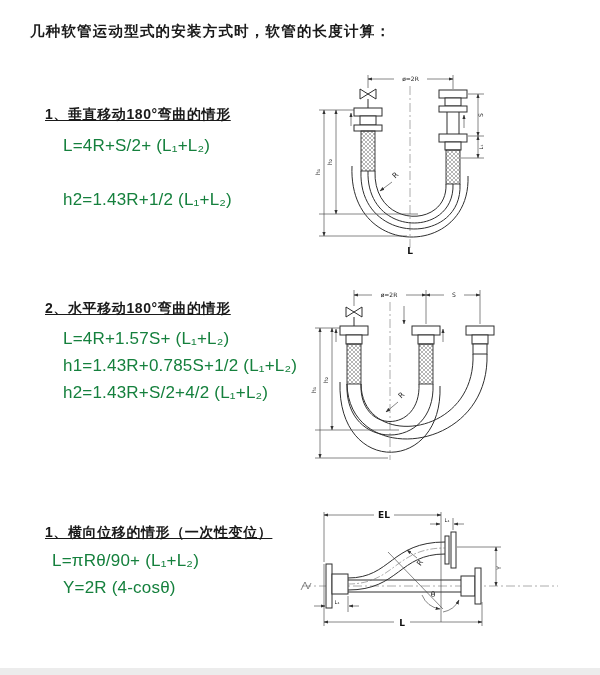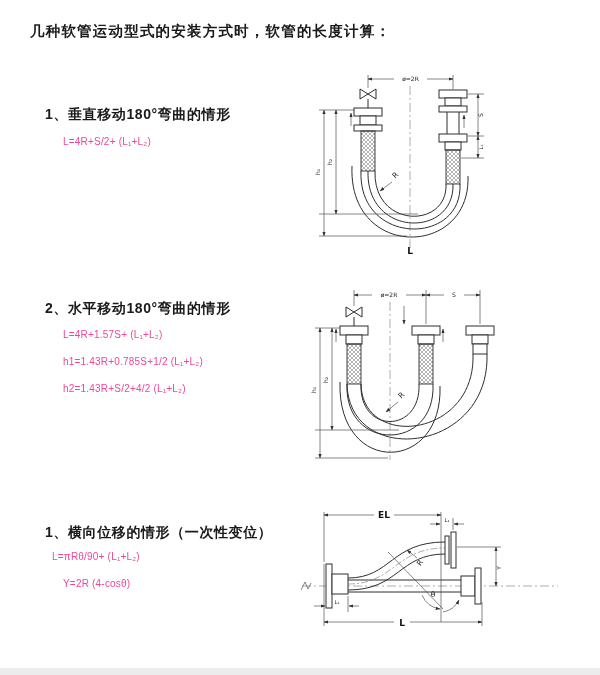--- a/index.html
+++ b/index.html
@@ -1,21 +1,21 @@
 <!DOCTYPE html>
 <html><head>
 <meta charset="utf-8">
 <style>
   html,body{margin:0;padding:0;background:#fff;}
   .page{position:relative;width:600px;height:675px;background:#ffffff;overflow:hidden;
         font-family:"Liberation Sans","DejaVu Sans",sans-serif;color:#1a1a1a;padding-left:36px;}
   .abs{position:absolute;white-space:nowrap;}
   .title{left:30px;top:22px;font-size:14.5px;font-weight:600;letter-spacing:1.2px;}
-  .shead{font-size:14px;font-weight:600;letter-spacing:.6px;}
-  .formula{font-size:10px;letter-spacing:.2px;color:#ec4899;}
+  .shead{font-size:14px;font-weight:600;letter-spacing:.6px;text-decoration:underline;}
+  .formula{font-size:17px;letter-spacing:.2px;color:#15803d;}
   .s1h{left:45px;top:106px}.s1f0{left:63px;top:136px}.s1f1{left:63px;top:163px}.s1f2{left:63px;top:190px}
   .s2h{left:45px;top:300px}.s2f0{left:63px;top:329px}.s2f1{left:63px;top:356px}.s2f2{left:63px;top:383px}
   .s3h{left:45px;top:524px}.s3f0{left:52px;top:551px}.s3f1{left:63px;top:578px}.s3f2{left:63px;top:605px}
   .dia{position:absolute;}
   .dia1{left:308px;top:64px}.dia2{left:304px;top:282px}.dia3{left:296px;top:502px}
   .page-edge{position:absolute;left:0;bottom:0;width:600px;height:7px;background:#ececec;}
   
   .oline{stroke:#2f2f2f;stroke-width:1;fill:none;}
   .part{stroke:#2f2f2f;stroke-width:1;fill:#ffffff;}
   .braidr{stroke:#2f2f2f;stroke-width:.9;}
@@ -29,20 +29,21 @@
 </style>
 </head>
 <body>
 
 <div class="page">
 
   <div class="abs title">几种软管运动型式的安装方式时，软管的长度计算：</div>
 
   <div class="abs shead s1h">1、垂直移动180°弯曲的情形</div>
   <div class="abs formula s1f0">L=4R+S/2+ (L₁+L₂)</div>
+  <div class="abs formula s1f2">h2=1.43R+1/2 (L₁+L₂)</div>
 
   <div class="abs shead s2h">2、水平移动180°弯曲的情形</div>
   <div class="abs formula s2f0">L=4R+1.57S+ (L₁+L₂)</div>
   <div class="abs formula s2f1">h1=1.43R+0.785S+1/2 (L₁+L₂)</div>
   <div class="abs formula s2f2">h2=1.43R+S/2+4/2 (L₁+L₂)</div>
 
   <div class="abs shead s3h">1、横向位移的情形（一次性变位）</div>
   <div class="abs formula s3f0">L=πRθ/90+ (L₁+L₂)</div>
   <div class="abs formula s3f1">Y=2R (4-cosθ)</div>
 

